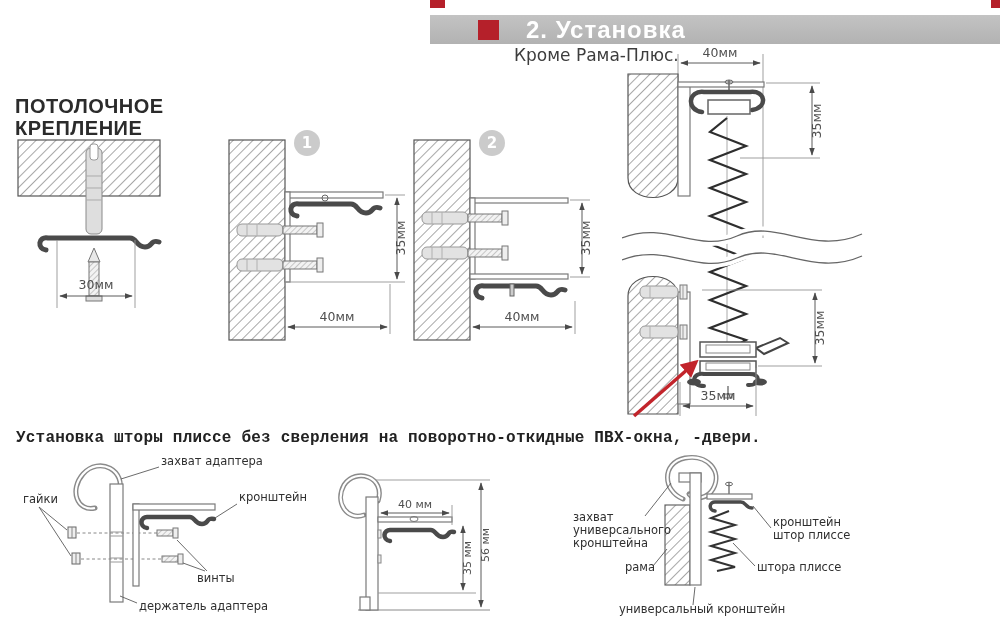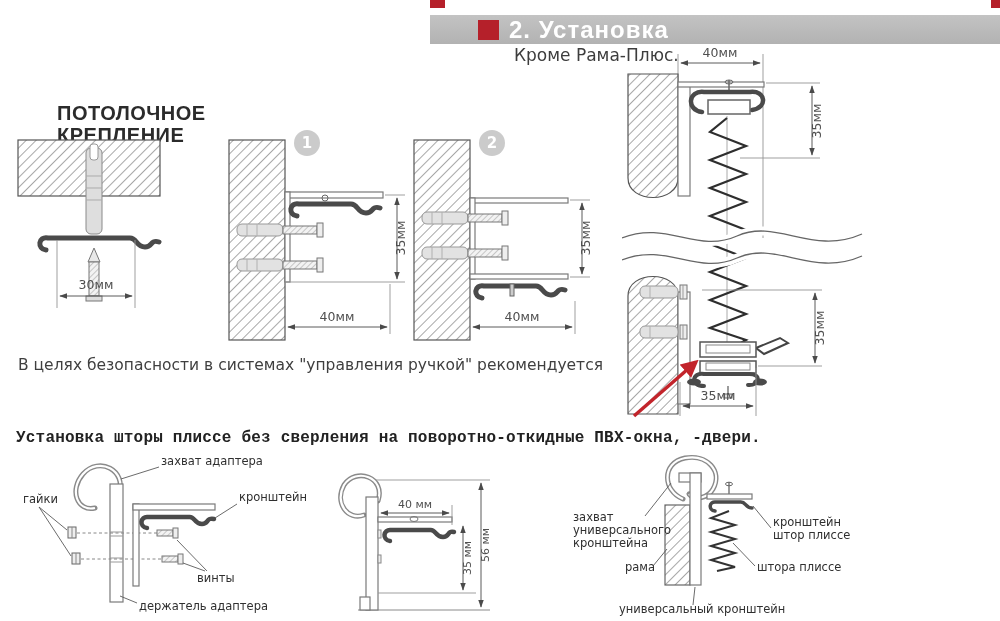--- a/index.html
+++ b/index.html
@@ -9,30 +9,30 @@
   }
   .abs{position:absolute;}
   
   .banner{
     left:430px;top:15px;width:570px;height:29px;
     background:linear-gradient(#c3c3c3,#b2b2b2);
     display:flex;align-items:center;
   }
   .red-square{width:21px;height:20px;background:#b5202a;margin-left:48px;}
   .banner-title{
-    color:#fff;font-size:24px;font-weight:bold;margin-left:10px;letter-spacing:1px;
+    color:#fff;font-size:24px;font-weight:bold;margin-left:27px;letter-spacing:1px;
     font-family:"Liberation Sans","DejaVu Sans",sans-serif;
   }
   .red-frag-left{left:430px;top:0;width:15px;height:8px;background:#b5202a;}
   .red-frag-right{left:991px;top:0;width:9px;height:8px;background:#b5202a;}
   .subtitle{left:475px;top:45px;font-size:17px;color:#3d3d3d;margin-left:39px;}
   
   .sec-title{font-weight:bold;color:#2b2b2b;font-size:20px;line-height:22px;letter-spacing:0.5px;
     font-family:"Liberation Sans","DejaVu Sans",sans-serif;}
-  .ceiling-title{left:15px;top:102px;margin-left:42px;}
+  .ceiling-title{left:15px;top:95px;}
   .wall-title{left:264px;top:90px;word-spacing:7px;}
   
   .safety{left:18px;top:356px;font-size:15.5px;line-height:19px;color:#3f3f3f;}
   .bottom-title{left:16px;top:429px;font-size:16px;font-weight:bold;color:#222;
     font-family:Liberation Mono, monospace;letter-spacing:0.2px;}
   svg text{font-family:"DejaVu Sans",sans-serif;}
   .dimtxt{font-size:12.5px;fill:#4f4f4f;}
   .dimtxt-s{font-size:11px;fill:#4f4f4f;}
   .lbl{font-size:11.5px;fill:#2f2f2f;}
   .extline{stroke:#949494;stroke-width:0.9;}
@@ -248,21 +248,20 @@
     </g>
     <g>
       <line class="extline" x1="58" y1="340" x2="58" y2="374"></line>
       <line class="extline" x1="134" y1="326" x2="134" y2="374"></line>
       <line class="dimline" x1="61" y1="364" x2="131" y2="364" marker-start="url(#arr)" marker-end="url(#arr)"></line>
       <text class="dimtxt" x="96" y="358" text-anchor="middle">35мм</text>
     </g>
   </svg>
 
   <div class="abs safety">
-    <div>В целях безопасности в системах "управления ручкой" рекомендуется</div>
   </div>
 
   <div class="abs bottom-title">Установка шторы плиссе без сверления на поворотно-откидные ПВХ-окна, -двери.</div>
 
   <svg class="abs" style="left:15px;top:450px" width="300" height="170">
     <g>
       <path d="M104,44 C112,20 84,6 68,24 C54,40 62,62 80,58" stroke="#8a8a8a" stroke-width="5" fill="none" stroke-linecap="round"></path>
       <path d="M104,44 C112,20 84,6 68,24 C54,40 62,62 80,58" stroke="#fff" stroke-width="2.2" fill="none"></path>
     </g>
     <g>

